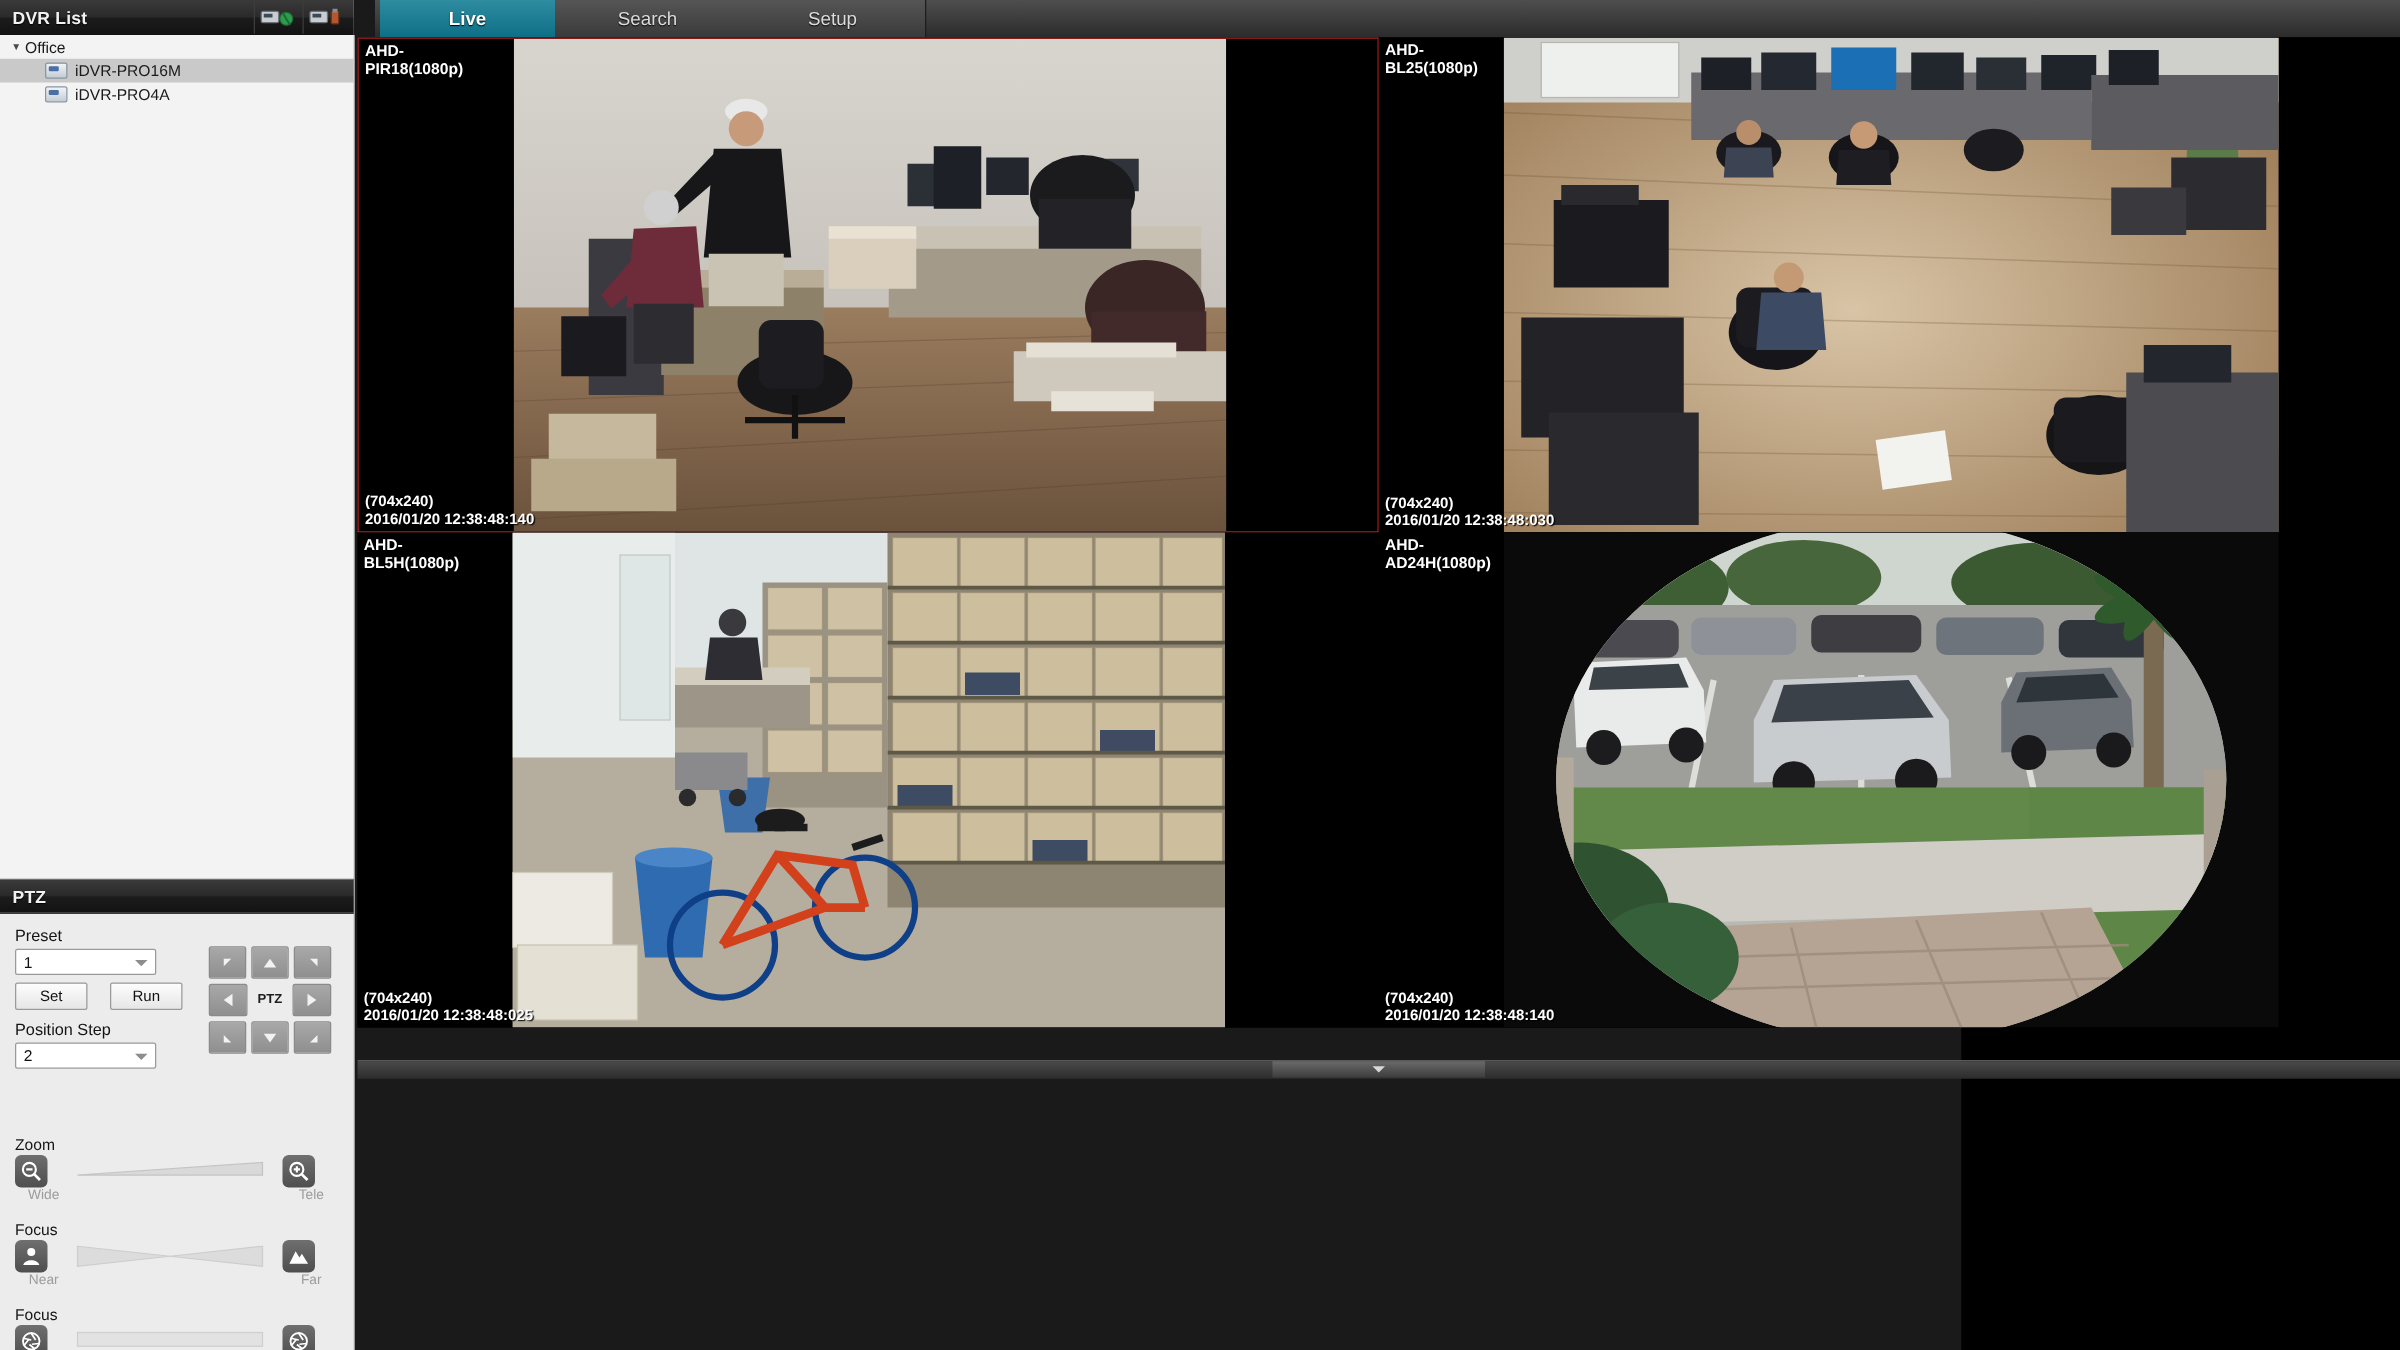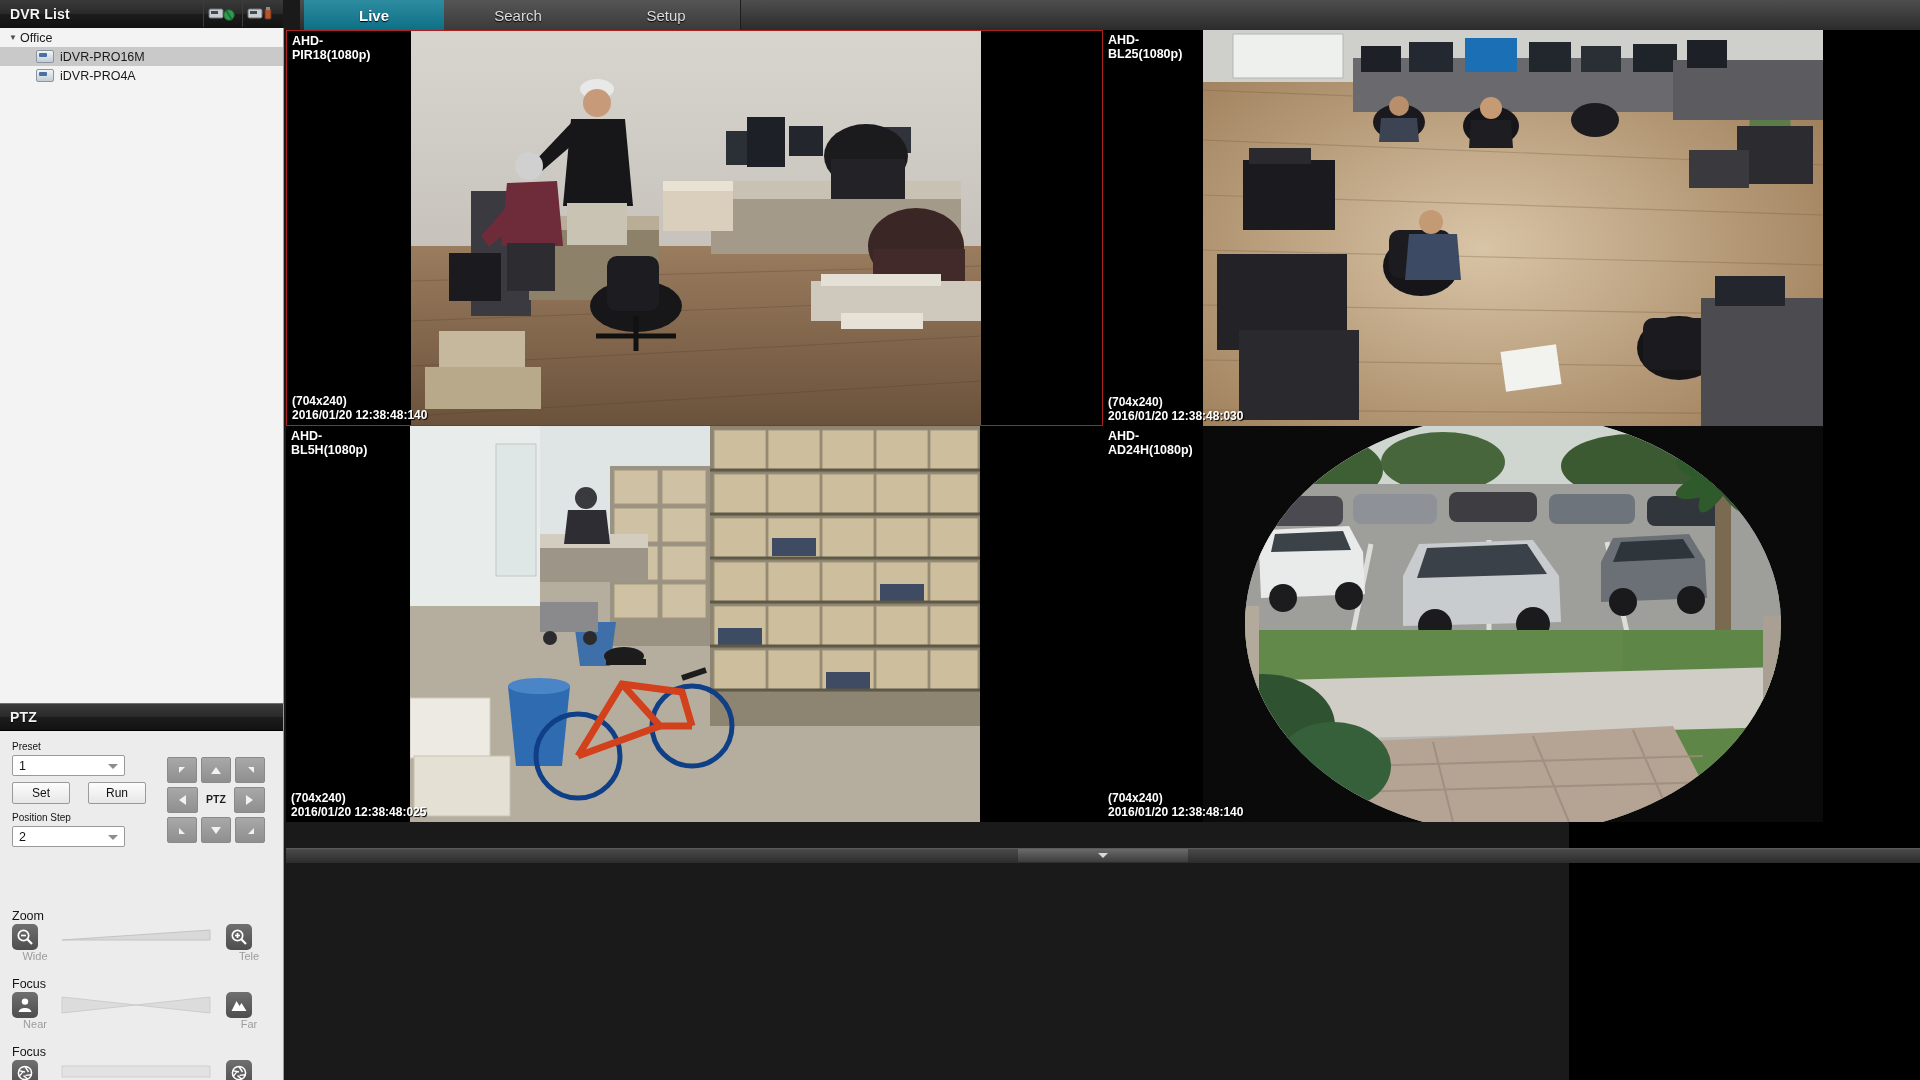--- a/index.html
+++ b/index.html
@@ -27,21 +27,21 @@
   .dvr-ico{width:16px;height:11px;margin-right:6px;border-radius:2px;
       background:linear-gradient(to bottom,#f2f4f6,#c3ccd6);border:1px solid #8b95a0;
       position:relative;flex:none;}
   .dvr-ico:after{content:"";position:absolute;left:2px;top:2px;width:8px;height:4px;
       background:#4a6fa5;border-radius:1px;}
 
   #ptz{position:absolute;left:0;top:703px;width:283px;height:377px;background:#ececec;
       border-right:1px solid #9b9b9b;border-top:1px solid #6f6f6f;}
   #ptz .panel-head{height:26px;}
   .ptz-body{position:relative;padding:10px 12px;height:100%;box-sizing:border-box;}
-  .lbl{font-size:10px;color:#141414;margin-bottom:3px;}
+  .lbl{font-size:13px;color:#141414;margin-bottom:3px;}
   .sel-box{width:113px;height:21px;background:#fff;border:1px solid #9a9a9a;border-radius:2px;
       font-size:12.5px;color:#111;display:flex;align-items:center;padding-left:6px;
       position:relative;box-sizing:border-box;}
   .sel-box .caret{position:absolute;right:6px;top:50%;margin-top:-2px;width:0;height:0;
       border-left:5px solid transparent;border-right:5px solid transparent;border-top:5px solid #8d8d8d;}
   .btnrow{display:flex;gap:18px;margin-top:6px;}
   .sbtn{width:56px;height:20px;background:linear-gradient(to bottom,#fdfdfd,#e6e6e6);
       border:1px solid #9a9a9a;border-radius:2px;font-size:12px;color:#111;
       display:flex;align-items:center;justify-content:center;cursor:default;}
   .dpad{position:absolute;right:18px;top:26px;width:98px;}

